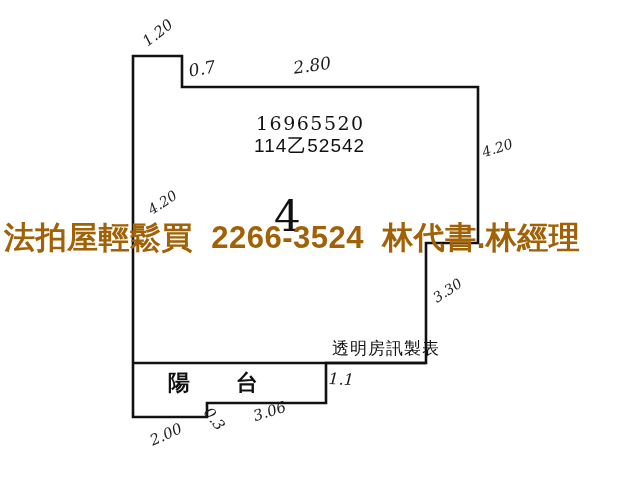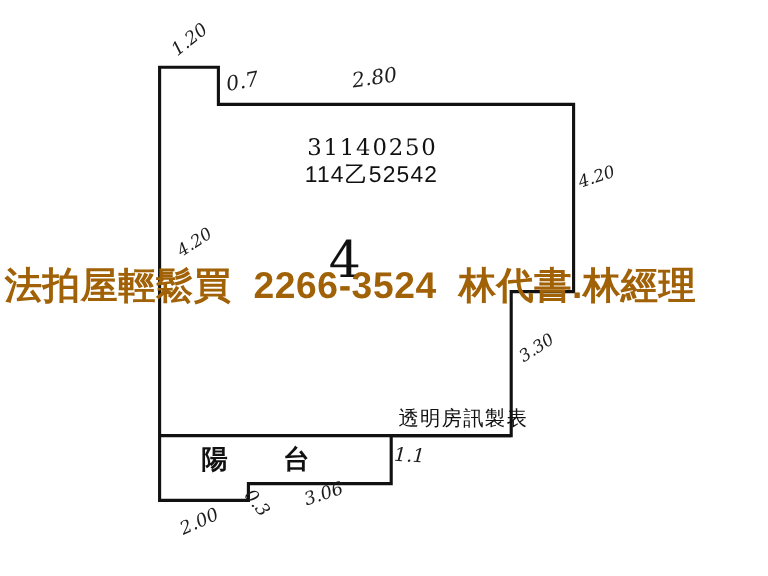--- a/index.html
+++ b/index.html
@@ -76,21 +76,21 @@
 
 <div id="stage">
 
   <svg id="plan-svg" width="640" height="480" viewBox="0 0 640 480">
 
     <path d="M133,56 L182,56 L182,87 L478,87 L478,243 L426,243 L426,363 L326,363 L326,403 L207,403 L207,417 L133,417 Z" fill="none" stroke="#111111" stroke-width="2.6" stroke-linejoin="miter"></path>
 
     <line x1="133" y1="363" x2="426" y2="363" stroke="#111111" stroke-width="2.6"></line>
   </svg>
 
-  <div class="txt parcel-line1">31140250</div>
+  <div class="txt parcel-line1">16965520</div>
   <div class="txt parcel-line2">114乙52542</div>
   <div class="txt unit-number">4</div>
   <div class="txt balcony-label">陽      台</div>
   <div class="txt source-label">透明房訊製表</div>
 
   <div class="hand m-notch-top">1.20</div>
   <div class="hand m-notch-depth">0.7</div>
   <div class="hand m-top-edge">2.80</div>
   <div class="hand m-right-wall">4.20</div>
   <div class="hand m-left-wall">4.20</div>

